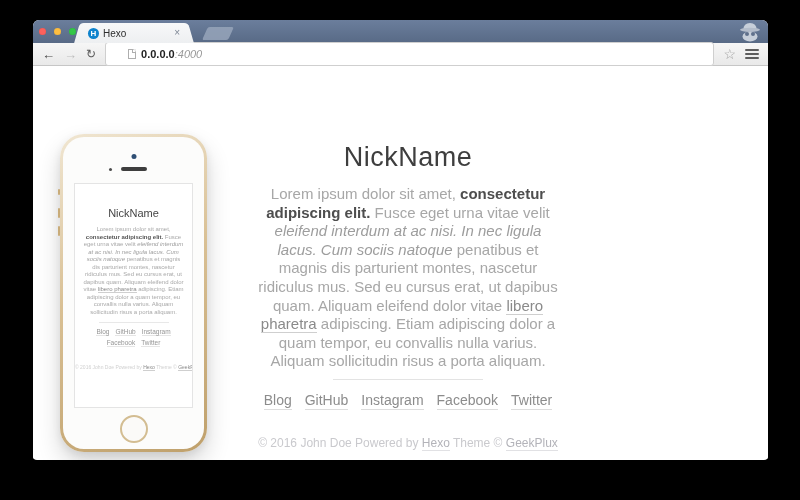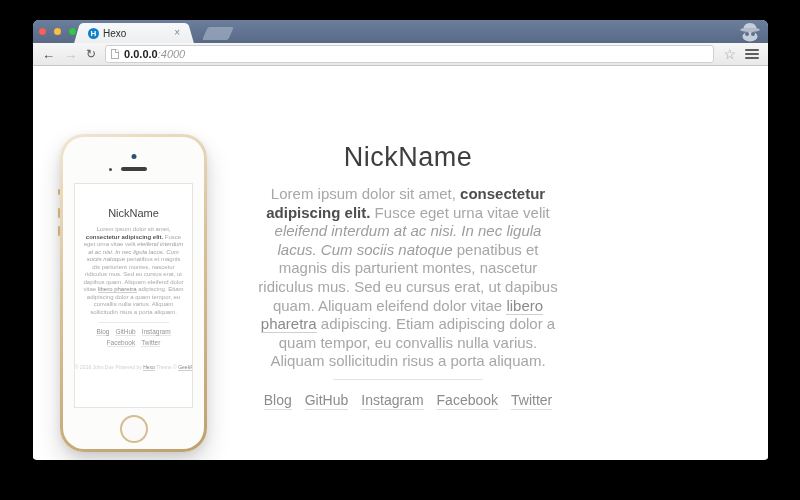--- a/index.html
+++ b/index.html
@@ -39,22 +39,22 @@
   .incognito { position:absolute; right:5px; top:1px; width:26px; height:21px; }
 
   
   .toolbar { position:relative; height:23px; background:linear-gradient(#f6f6f6,#e9e9e9);
              border-bottom:1px solid #c6c6c6; display:flex; align-items:center;
              padding:0 9px; gap:9px; }
   .nav-ic { font-size:13px; line-height:1; font-weight:bold; }
   .back { color:#474747; }
   .fwd { color:#bdbdbd; }
   .reload { color:#585858; font-weight:normal; font-size:12px; }
-  .urlbar { flex:1; height:18px; background:#fff; border:1px solid #cfcfcf; border-radius:3px;
-            display:flex; align-items:center; padding:0 5px; gap:5px; }
+  .urlbar { flex:1; height:24px; background:#fff; border:1px solid #cfcfcf; border-radius:3px;
+            display:flex; align-items:center; padding:0 22px; gap:5px; }
   .doc-icon { width:8px; height:10px; border:1px solid #aeaeae; background:#fff; position:relative; flex:none; }
   .doc-icon::after { content:''; position:absolute; right:-1px; top:-1px; width:0; height:0;
             border-left:3px solid transparent; border-top:3px solid #e9e9e9;
             box-shadow:-1px 1px 0 #aeaeae; }
   .url-host { font-size:11px; color:#222; font-weight:bold; }
   .url-port { font-size:11px; color:#9a9a9a; margin-left:-5px;font-style:italic; }
   .star { font-size:14px; color:#a2a2a2; line-height:1; }
   .menu-ic { display:flex; flex-direction:column; gap:2px; width:14px; }
   .menu-ic i { height:2px; background:#5e5e5e; border-radius:1px; }
 
@@ -182,17 +182,18 @@
         <h1 class="page-title">NickName</h1>
         <p class="para"><span class="seg-normal">Lorem ipsum dolor sit amet, </span><span class="seg-bold">consectetur adipiscing elit.</span><span class="seg-normal"> Fusce eget urna vitae velit </span><span class="seg-italic">eleifend interdum at ac nisi. In nec ligula lacus. Cum sociis natoque</span><span class="seg-normal"> penatibus et magnis dis parturient montes, nascetur ridiculus mus. Sed eu cursus erat, ut dapibus quam. Aliquam eleifend dolor vitae </span><span class="seg-link">libero pharetra</span><span class="seg-normal"> adipiscing. Etiam adipiscing dolor a quam tempor, eu convallis nulla varius. Aliquam sollicitudin risus a porta aliquam.</span></p>
         <div class="divider"></div>
         <div class="social">
             <span class="social-link">Blog</span>
             <span class="social-link">GitHub</span>
             <span class="social-link">Instagram</span>
             <span class="social-link">Facebook</span>
             <span class="social-link">Twitter</span>
           </div>
+        <div class="site-footer"><span class="seg-normal">© 2016 John Doe Powered by </span><span class="seg-link">Hexo</span><span class="seg-normal"> Theme © </span><span class="seg-link">GeekPlux</span></div>
       </div>
 
     </div>
   </div>
 </div>
 
 </body></html>

